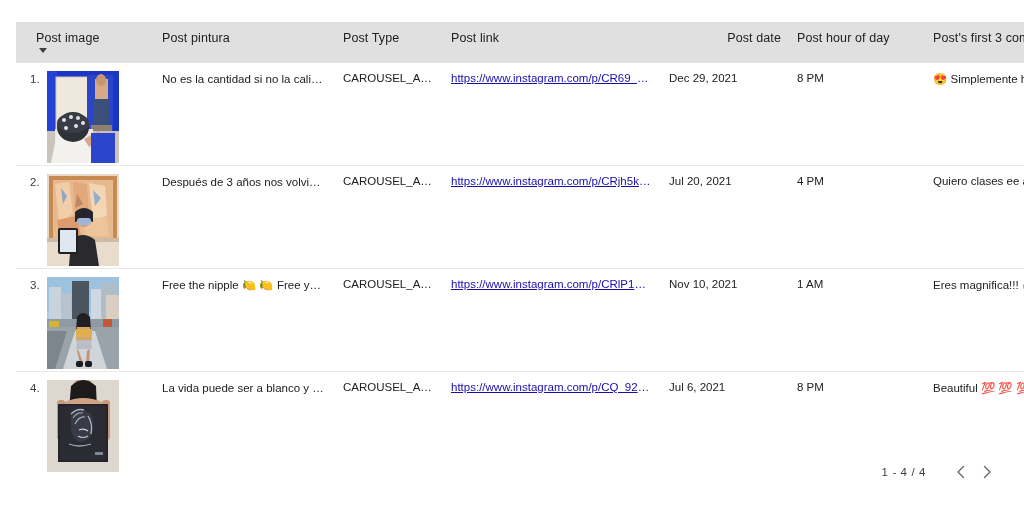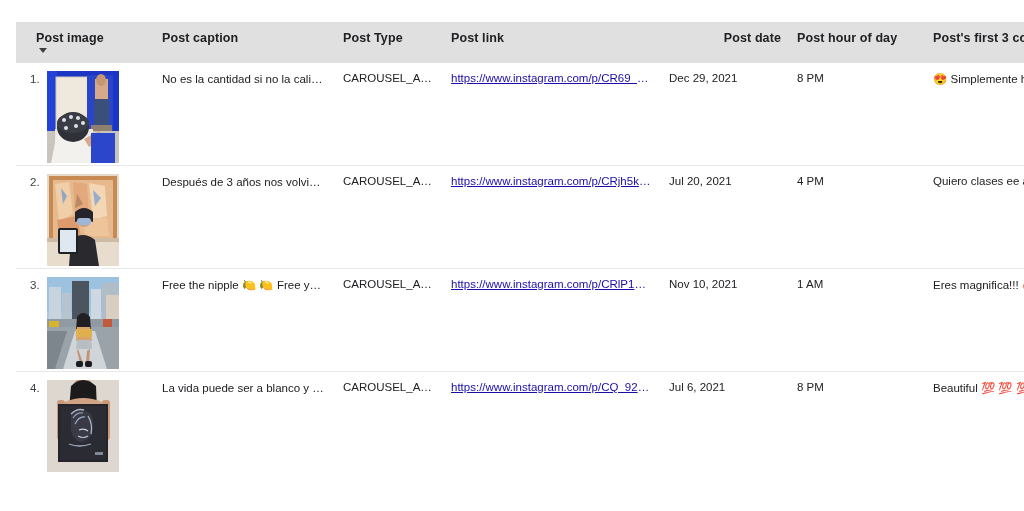--- a/index.html
+++ b/index.html
@@ -31,21 +31,21 @@
     table-layout: fixed;
     width: 976px;
   }
   thead tr {
     background: #e0e0e0;
   }
   thead th {
     text-align: left;
     vertical-align: top;
     font-size: 12.5px;
-    font-weight: bold;
+    font-weight: normal;
     color: #202124;
     padding: 9px 8px 10px 8px;
     height: 18px;
     letter-spacing: 0.1px;
     white-space: nowrap;
     overflow: hidden;
   }
   th.col-img     { width: 110px; padding-left: 20px; }
   th.col-caption { width: 165px; }
   th.col-type    { width: 92px;  }
@@ -161,21 +161,21 @@
     <table class="grid">
       <thead>
         <tr>
           <th class="col-img">
             <span class="hdr-sortable">
               <span>Post image</span>
               <span class="sort-caret"></span>
             </span>
           </th>
           <th class="col-caption">
-            <span>Post caption</span>
+            <span>Post pintura</span>
           </th>
           <th class="col-type">
             <span>Post Type</span>
           </th>
           <th class="col-link">
             <span>Post link</span>
           </th>
           <th class="col-date">
             <span>Post date</span>
           </th>
@@ -387,14 +387,27 @@
           </td>
           <td>
             <span class="ellip emoji">Beautiful 💯 💯 💯 :|||:Que buen…</span>
           </td>
         </tr>
 
       </tbody>
     </table>
   </div>
 
+  <div class="pager">
+    <span class="rangelbl">1 - 4 / 4</span>
+    <span class="pgbtn">
+      <svg width="12" height="14" viewBox="0 0 12 14" aria-hidden="true">
+        <path d="M8.5 1.5 L3 7 L8.5 12.5" fill="none" stroke="#5f6368" stroke-width="1.3" stroke-linecap="round" stroke-linejoin="round"></path>
+      </svg>
+    </span>
+    <span class="pgbtn">
+      <svg width="12" height="14" viewBox="0 0 12 14" aria-hidden="true">
+        <path d="M3.5 1.5 L9 7 L3.5 12.5" fill="none" stroke="#5f6368" stroke-width="1.3" stroke-linecap="round" stroke-linejoin="round"></path>
+      </svg>
+    </span>
+  </div>
 
 </div>
 
 </body></html>

